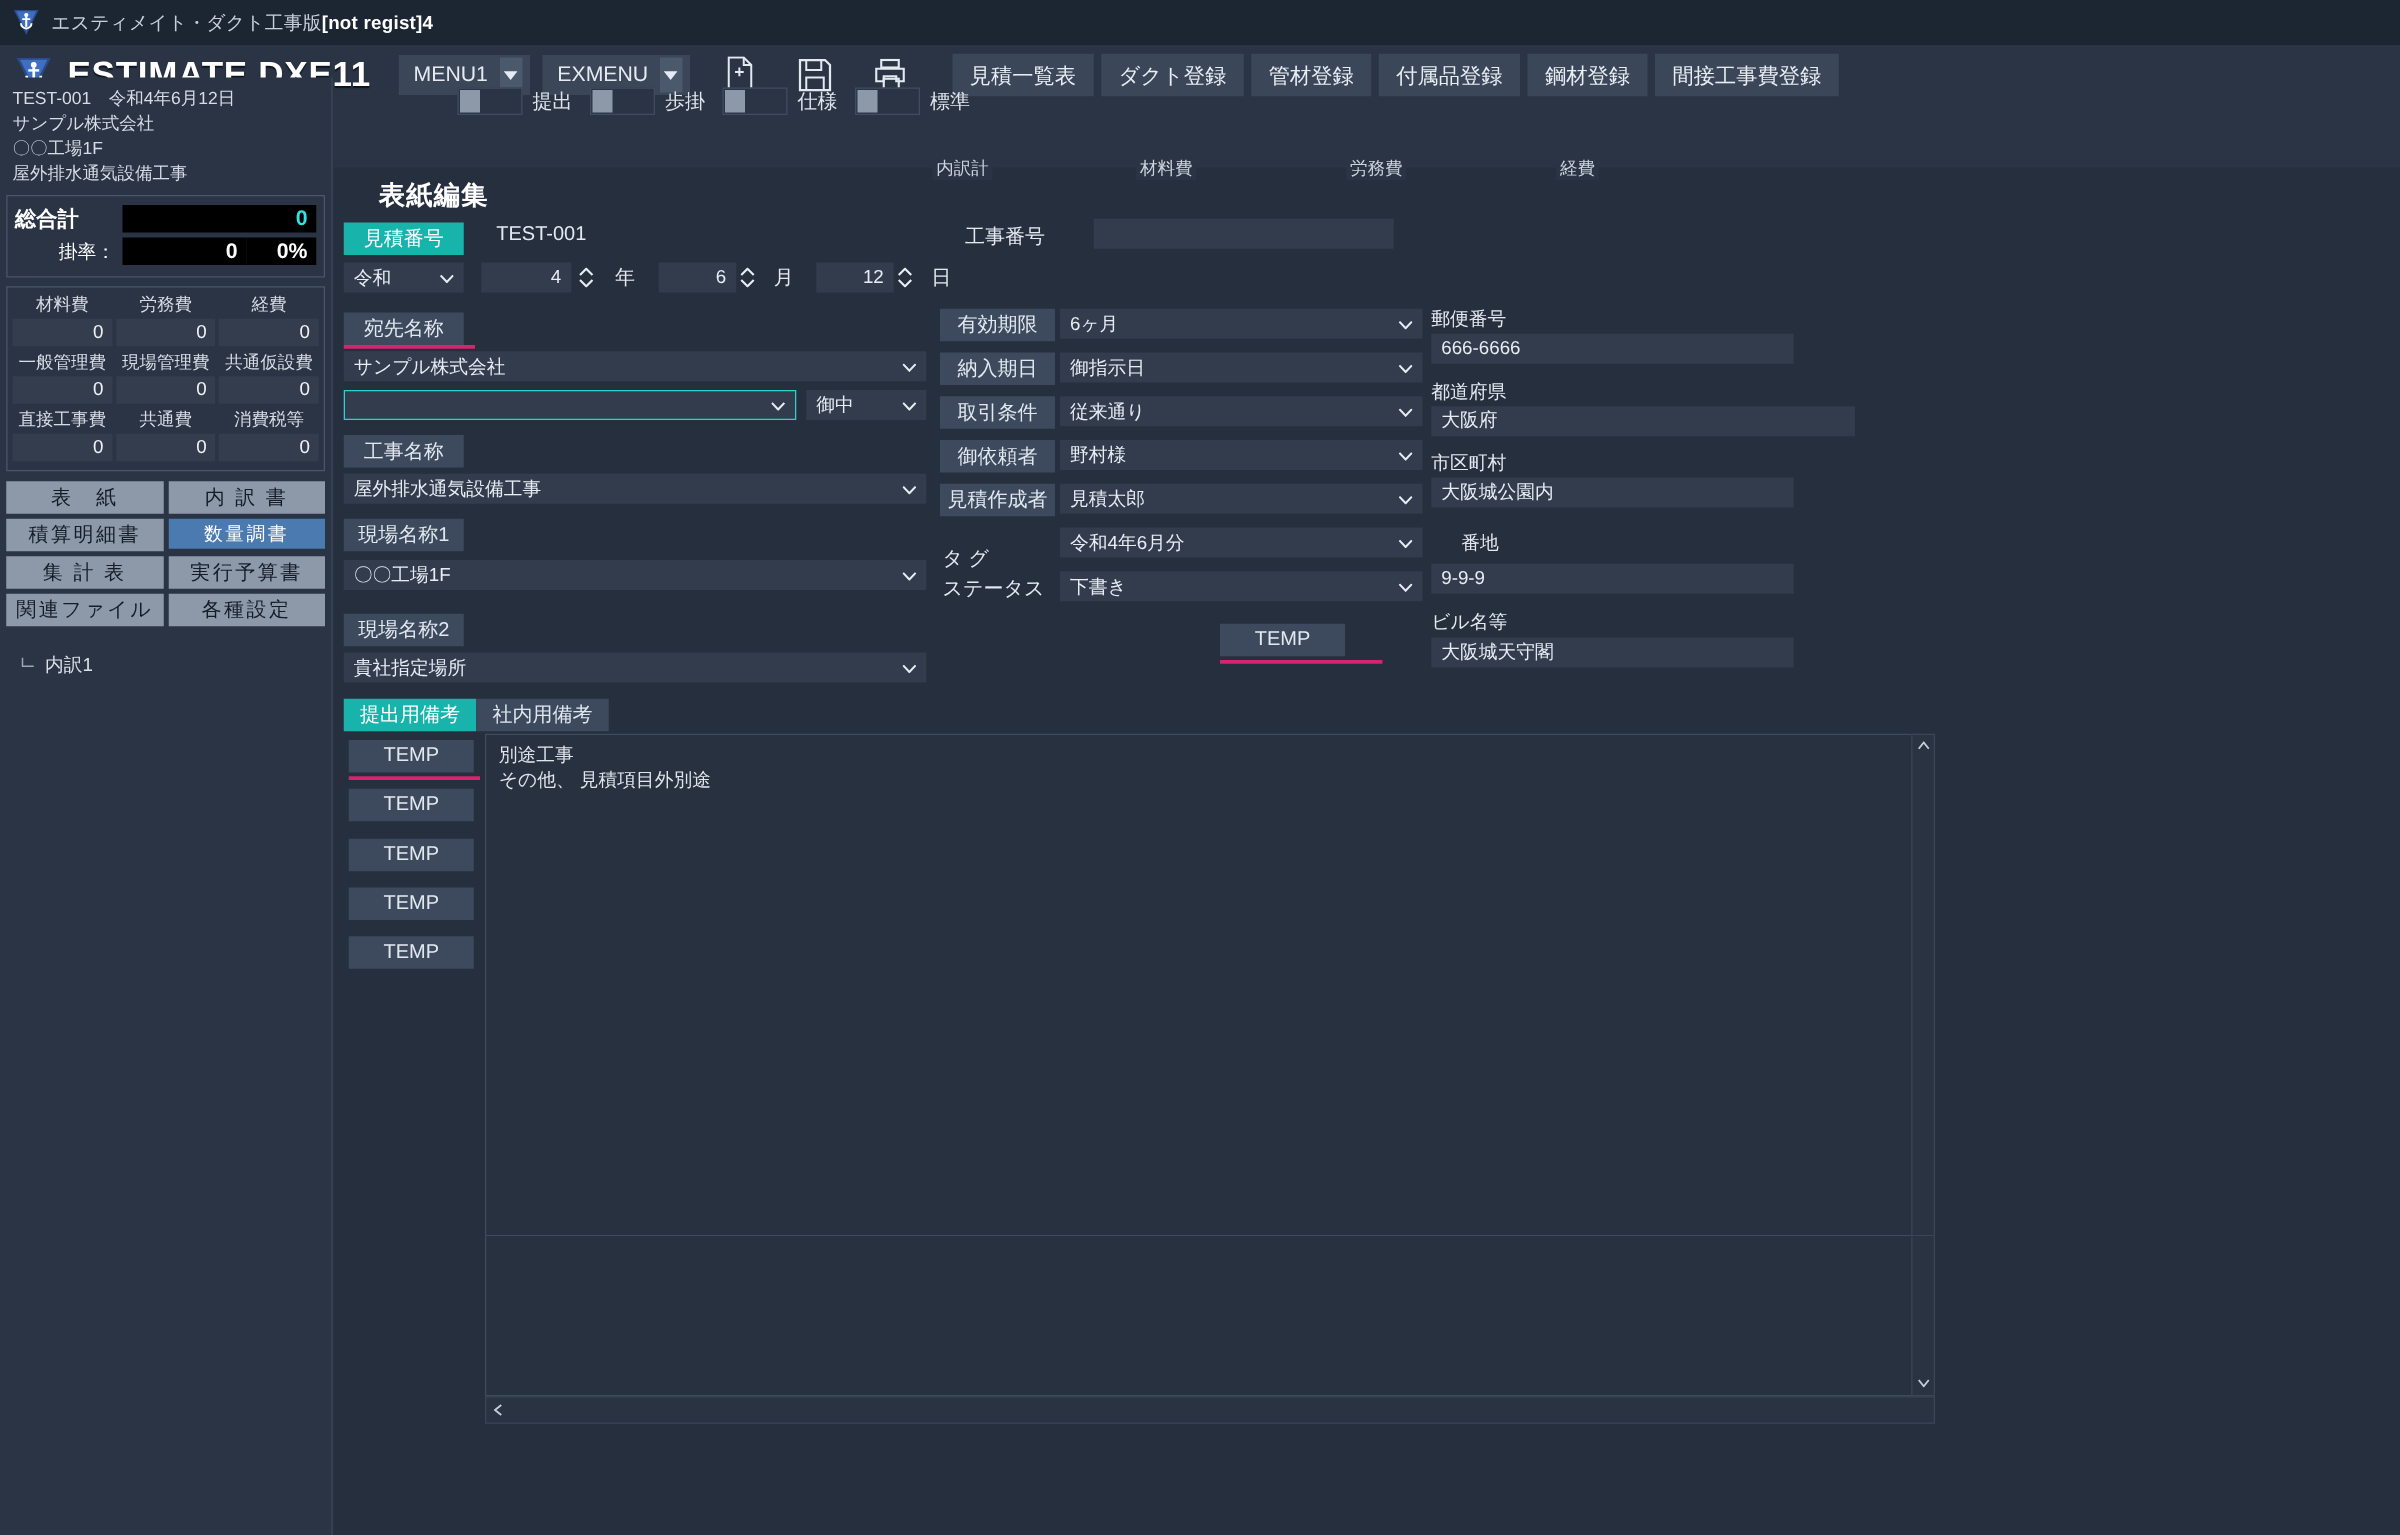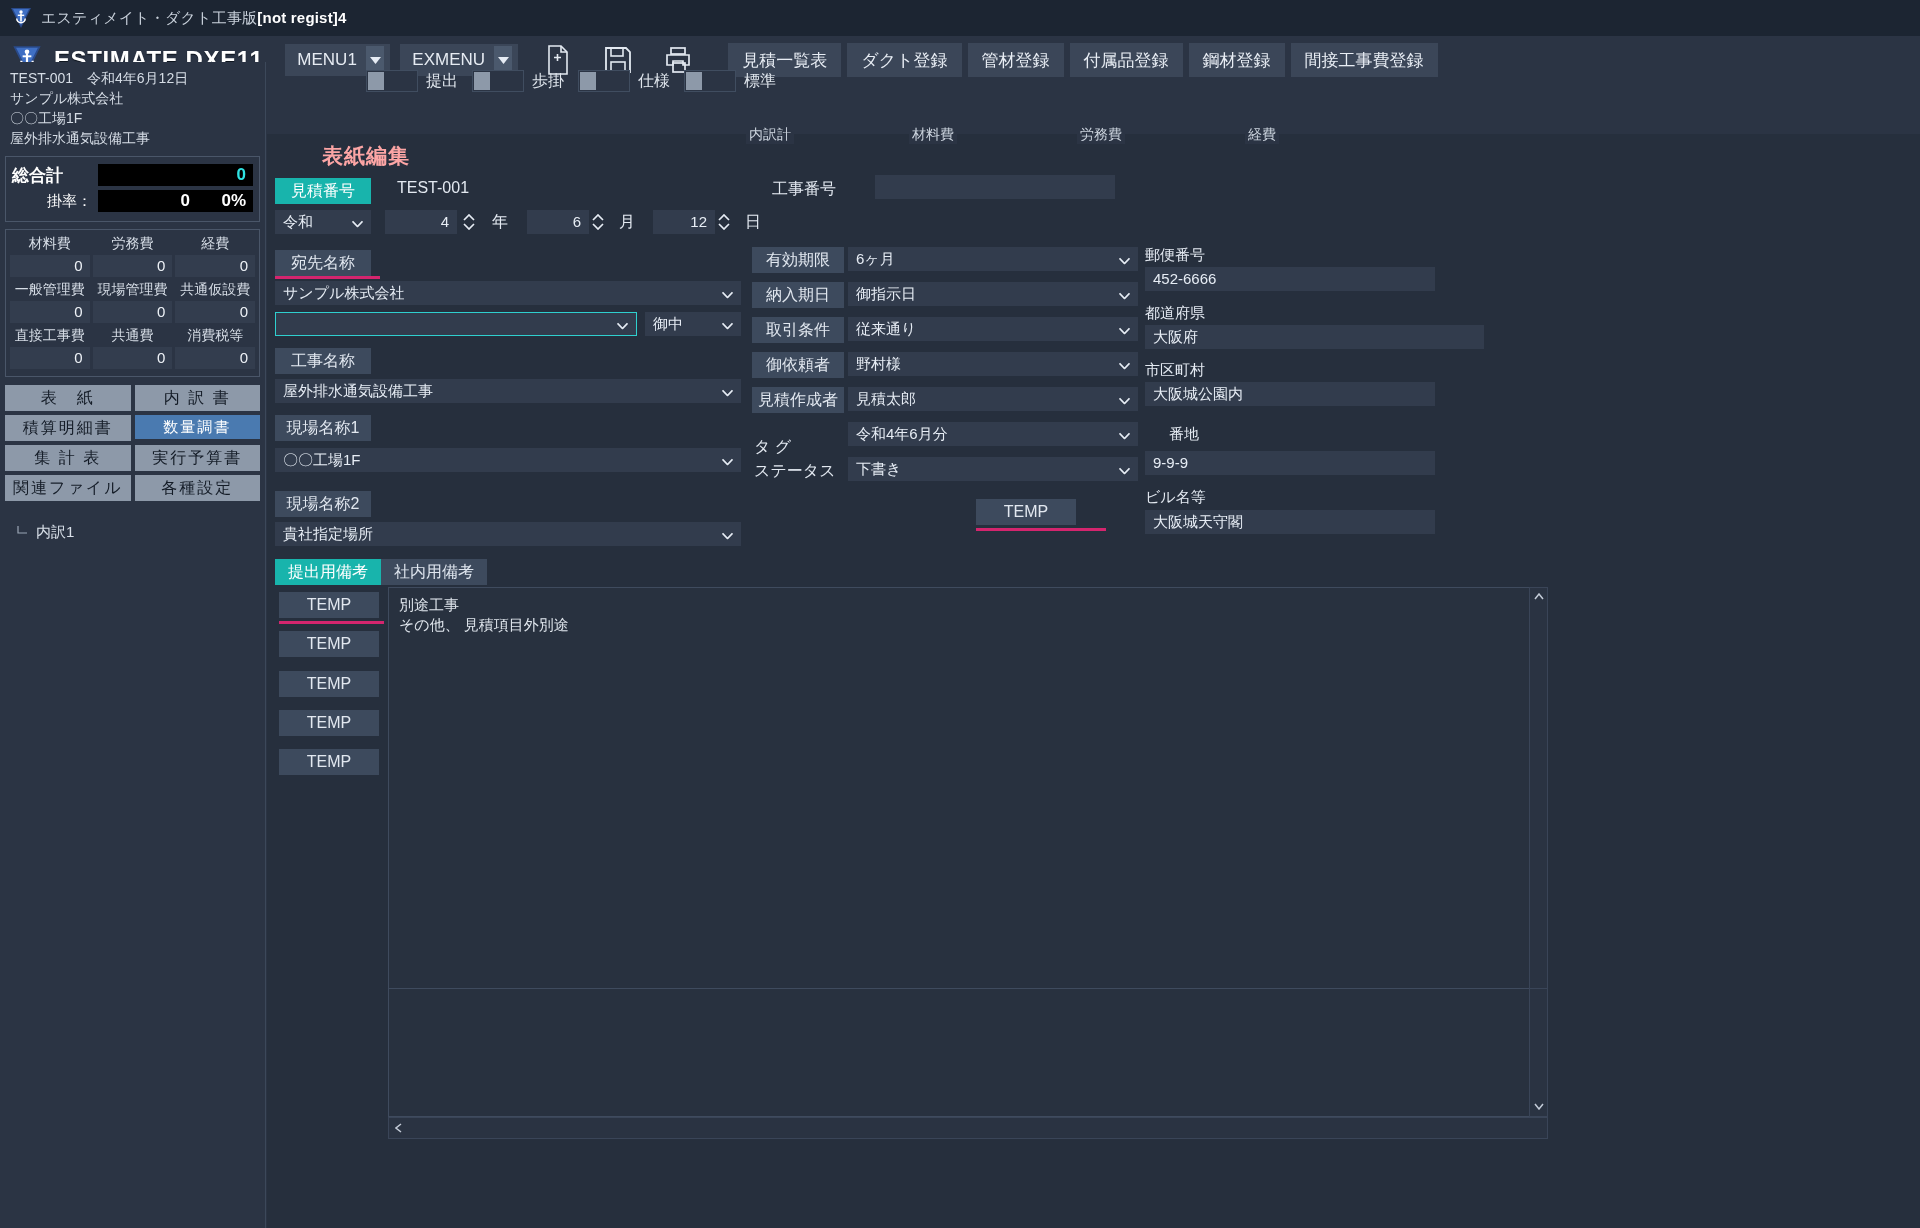--- a/index.html
+++ b/index.html
@@ -25,21 +25,21 @@
 
   
   .ribbon {
     height: 48px; background: #2b3444; display: flex; align-items: center;
     padding-left: 12px; gap: 0;
   }
   .brand {
     display: flex; align-items: center; gap: 12px; margin-right: 22px;
   }
   .brand .brand-text {
-    font-size: 24px; font-weight: bold; color: #ffffff; letter-spacing: .6px;
+    font-size: 28px; font-weight: bold; color: #ffffff; letter-spacing: .6px;
     text-shadow: 0 1px 1px #0d131c;
   }
   .menu-combo {
     height: 32px; min-width: 105px; background: #3b4658; border: none;
     display: flex; align-items: center; justify-content: space-between;
     padding: 0 6px 0 12px; margin-right: 10px; color: #e6ebf2; font-size: 17px;
   }
   .menu-combo .caret { width:18px; height:28px; background:#4b596d; display:flex;align-items:center;justify-content:center; margin-left:8px;}
   .menu-combo .caret svg { display:block; }
   .icon-btn {
@@ -152,21 +152,21 @@
   .tree { margin-top: 22px; padding-left: 14px; }
   .tree .titem { font-size: 15px; color: #d9e0e9; display: flex; align-items: center; gap: 4px; }
 
   
   .main {
     position: absolute; left: 267px; top: 134px; width: 1653px; height: 1094px;
     background: #262f3d;
   }
   .page-title {
     position: absolute; left: 36px; top: 8px; font-size: 21px; font-weight: bold;
-    color: #fca5a5; letter-spacing: 1px; margin-left: 19px;
+    color: #ffffff; letter-spacing: 1px;
   }
 
   .tealbtn {
     background: #18b4ac; color: #ffffff; font-size: 16px; height: 26px;
     display: flex; align-items: center; justify-content: center; border: none;
   }
   .lblbtn {
     background: #3d4a5d; color: #e2e8f0; font-size: 16px; height: 26px;
     display: flex; align-items: center; justify-content: center; border: none;
   }
@@ -569,21 +569,21 @@
       <span>下書き</span>
       <span class="chev"><svg width="11" height="7" viewBox="0 0 11 7">
             <polyline points="0.5,0.8 5.5,6 10.5,0.8" fill="none" stroke="#e6ecf4" stroke-width="1.7"></polyline>
           </svg></span>
     </div>
 
     <button class="lblbtn abs" style="left:709px;top:365px;width:100px;">TEMP</button>
     <div class="underline-pink" style="left:709px;top:394px;width:130px;"></div>
 
     <div class="abs txt" style="left:878px;top:112px;font-size:15px;">郵便番号</div>
-    <div class="abs field" style="left:878px;top:133px;width:290px;">452-6666</div>
+    <div class="abs field" style="left:878px;top:133px;width:290px;">666-6666</div>
 
     <div class="abs txt" style="left:878px;top:170px;font-size:15px;">都道府県</div>
     <div class="abs field" style="left:878px;top:191px;width:339px;">大阪府</div>
 
     <div class="abs txt" style="left:878px;top:227px;font-size:15px;">市区町村</div>
     <div class="abs field" style="left:878px;top:248px;width:290px;">大阪城公園内</div>
 
     <div class="abs txt" style="left:878px;top:291px;font-size:15px;margin-left:24px;">番地</div>
     <div class="abs field" style="left:878px;top:317px;width:290px;">9-9-9</div>
 

